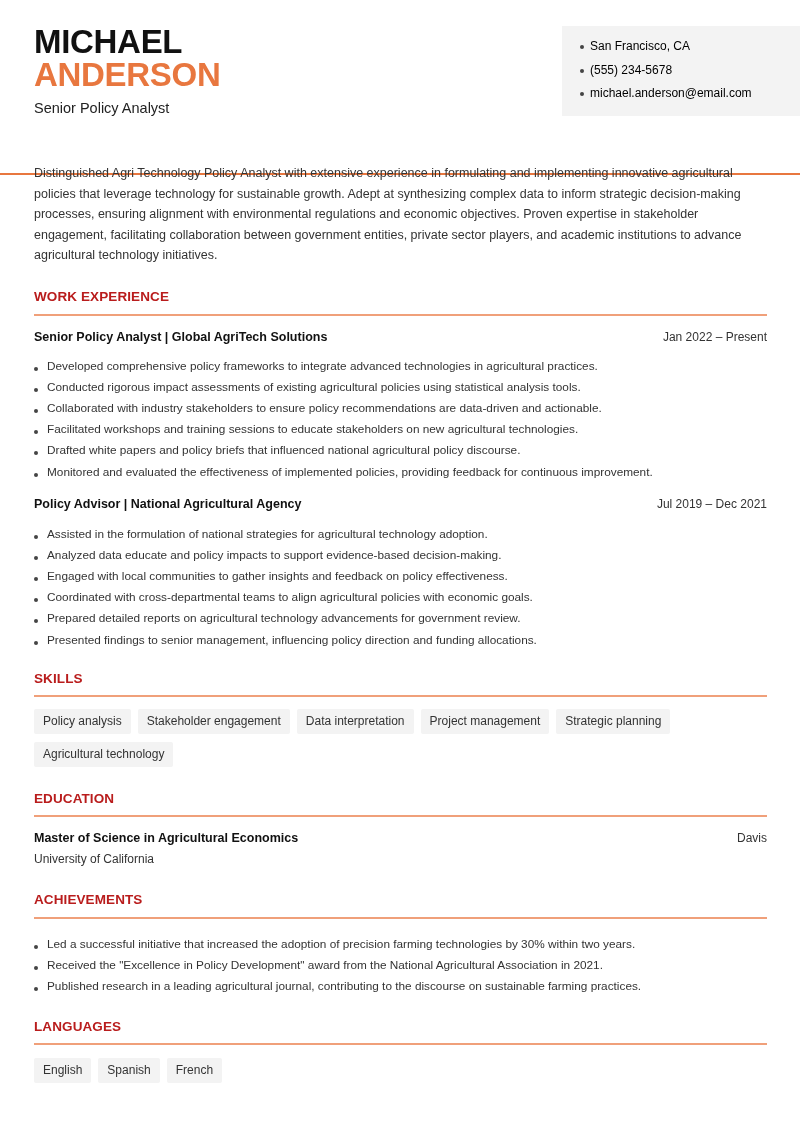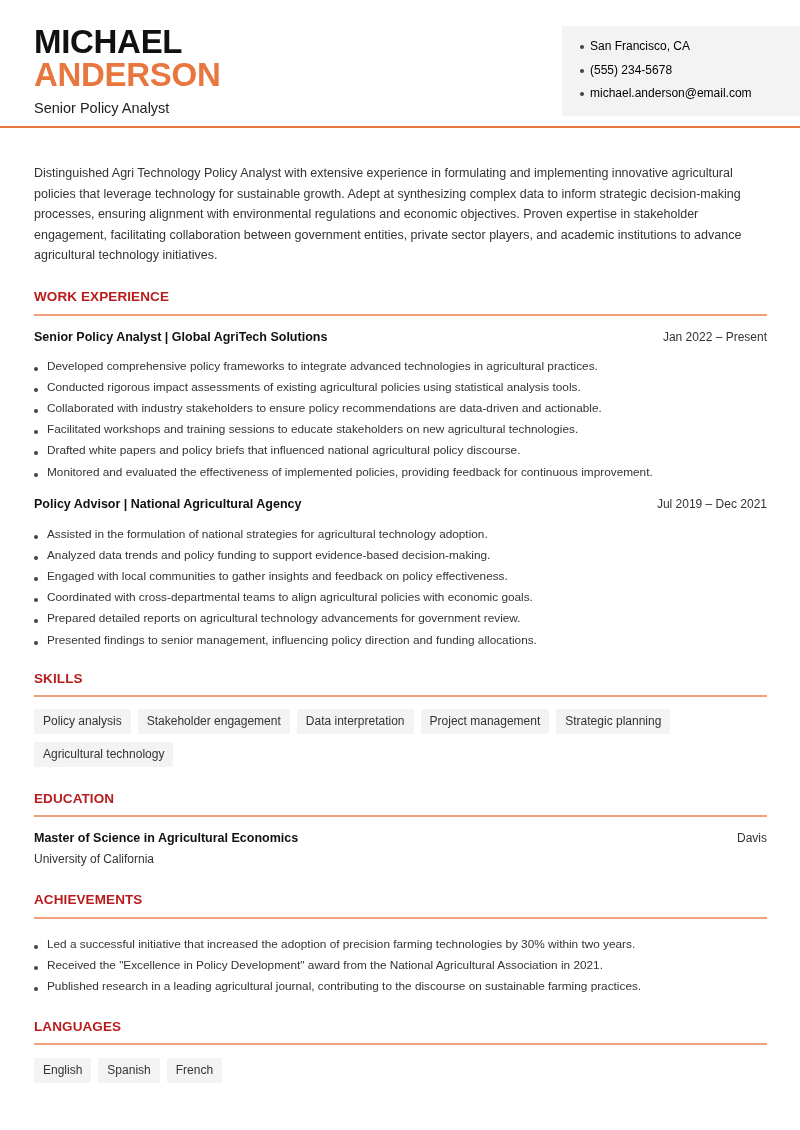--- a/index.html
+++ b/index.html
@@ -1,19 +1,19 @@
 <!DOCTYPE html>
 <html><head>
 <meta charset="utf-8">
 <style>
   * { box-sizing: border-box; margin: 0; padding: 0; }
   html, body { width: 800px; height: 1130px; background: #ffffff; }
   body { font-family: "Liberation Sans", sans-serif; color: #222; position: relative; overflow: hidden; }
 
-  .header { position: relative; height: 128px; border-bottom: 2px solid #e8773f; }
+  .header { position: relative; height: 175px; border-bottom: 2px solid #e8773f; }
   .name-first { position: absolute; left: 34px; top: 24px; font-size: 33px; font-weight: bold; color: #111; letter-spacing: -0.3px; line-height: 36px; }
   .name-last { position: absolute; left: 34px; top: 57px; font-size: 33px; font-weight: bold; color: #e8773f; letter-spacing: -0.3px; line-height: 36px; }
   .job-title { position: absolute; left: 34px; top: 100px; font-size: 14.5px; color: #222; }
 
   .contact-box { position: absolute; left: 562px; top: 26px; width: 238px; height: 90px; background: #f3f3f3; padding-top: 12px; padding-left: 18px; }
   .contact-item { font-size: 12px; color: #000000; height: 23.5px; line-height: 17px; display: flex; align-items: flex-start; }
   .bullet-dot { display: inline-block; width: 4px; height: 4px; border-radius: 50%; background: #444; margin-right: 6px; margin-top: 7px; flex: none; }
 
   .summary { position: absolute; left: 34px; top: 163px; width: 734px; font-size: 12.5px; line-height: 20.5px; color: #333; }
 
@@ -100,21 +100,21 @@
   <span class="job-role">Policy Advisor | National Agricultural Agency</span>
   <span class="job-date">Jul 2019 – Dec 2021</span>
 </div>
 <ul class="bullets" style="top:523px;">
   <li>
       <span class="bullet-dot"></span>
       <span>Assisted in the formulation of national strategies for agricultural technology adoption.</span>
     </li>
   <li>
       <span class="bullet-dot"></span>
-      <span>Analyzed data trends and policy funding to support evidence-based decision-making.</span>
+      <span>Analyzed data educate and policy impacts to support evidence-based decision-making.</span>
     </li>
   <li>
       <span class="bullet-dot"></span>
       <span>Engaged with local communities to gather insights and feedback on policy effectiveness.</span>
     </li>
   <li>
       <span class="bullet-dot"></span>
       <span>Coordinated with cross-departmental teams to align agricultural policies with economic goals.</span>
     </li>
   <li>

